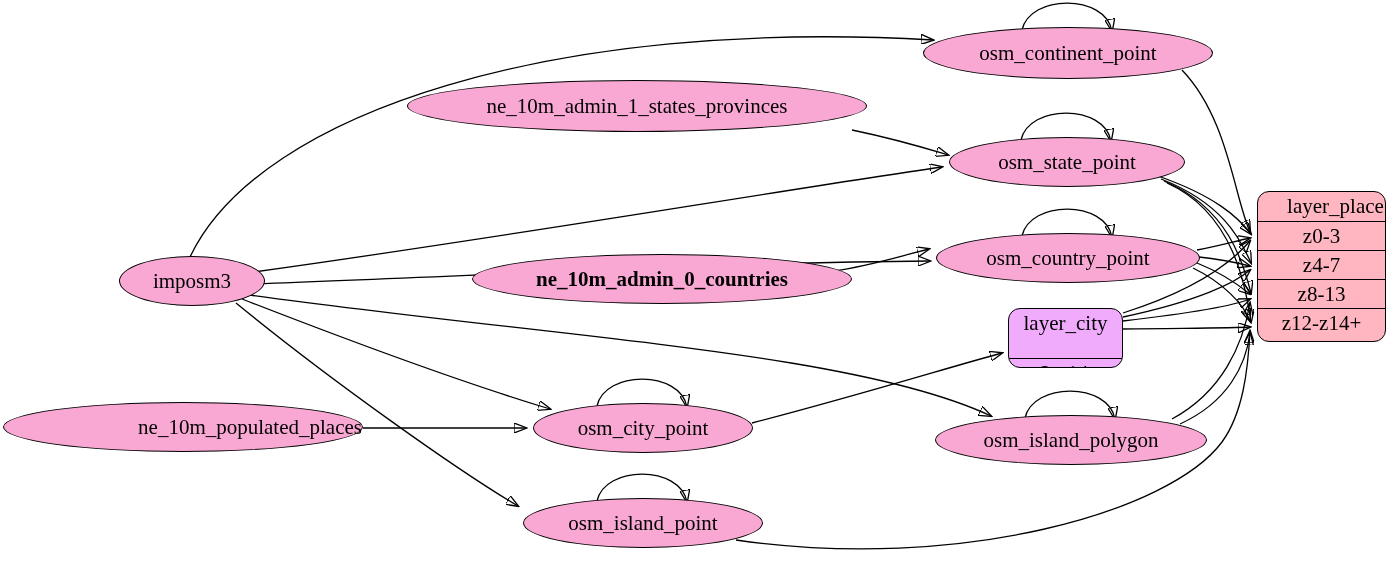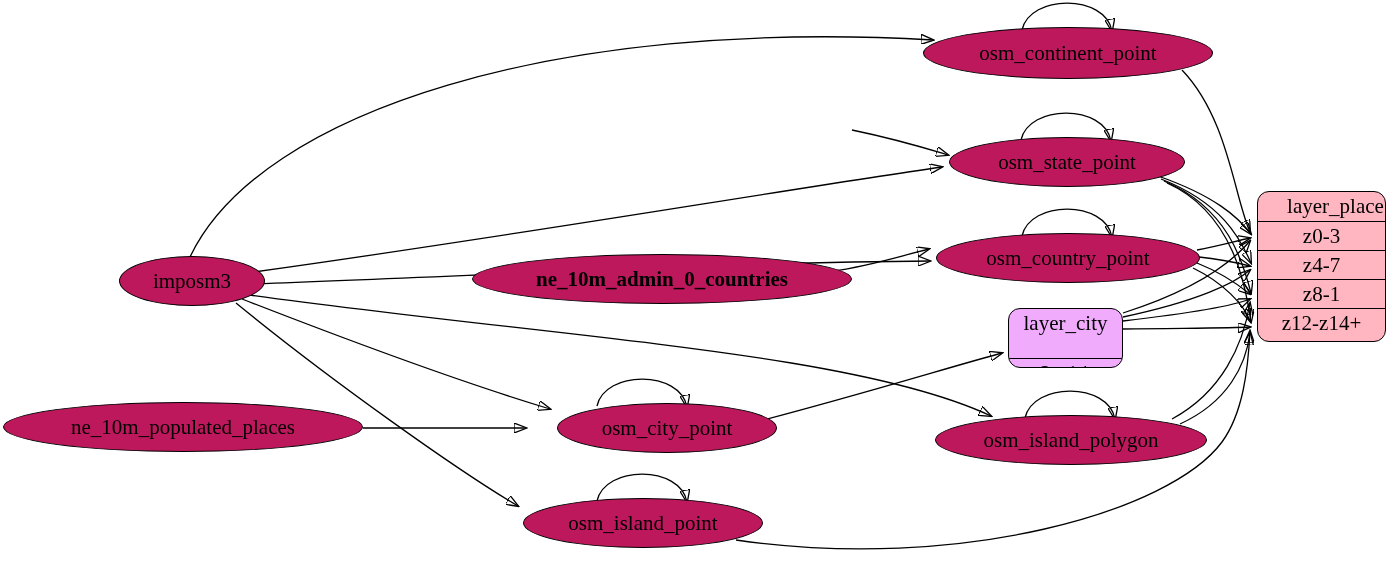--- a/index.html
+++ b/index.html
@@ -9,21 +9,21 @@
     background:#ffffff;
   }
   .edges{position:absolute;left:0;top:0;width:1395px;height:568px;}
   .edges path{fill:none;stroke:#000000;stroke-width:1.3px;}
   .node{
     position:absolute;display:flex;align-items:center;justify-content:center;
     box-sizing:border-box;white-space:nowrap;color:#000;
   }
   .ellipse{
     border:1.4px solid #000;border-radius:50%;
-    background:#be185d;font-size:21px;
+    background:#f9a8d4;font-size:21px;
   }
   .record{
     position:absolute;box-sizing:border-box;border:1.6px solid #000;
     border-radius:12px;overflow:hidden;font-size:21px;text-align:center;
   }
   .rec-row{
     display:flex;align-items:center;justify-content:center;
     box-sizing:border-box;white-space:nowrap;
   }
   .rec-row + .rec-row{border-top:1.4px solid #000;}
@@ -75,51 +75,54 @@
     <path marker-end="url(#arrow)" d="M 1123,329 C 1200,328 1235,328 1250,327"></path>
 
     <path marker-end="url(#arrow)" d="M 1172,419 C 1222,392 1243,345 1250,303"></path>
     <path marker-end="url(#arrow)" d="M 1180,424 C 1228,402 1246,365 1250,333"></path>
     <path marker-end="url(#arrow)" d="M 736,540 C 960,572 1170,512 1222,442 C 1243,413 1248,370 1250,331"></path>
   </svg>
 
   <div class="node ellipse" style="left:119px;top:256px;width:146px;height:50px;">
     <span>imposm3</span>
   </div>
+  <div class="node ellipse" style="left:407px;top:80px;width:460px;height:52px;">
+    <span>ne_10m_admin_1_states_provinces</span>
+  </div>
   <div class="node ellipse" style="left:472px;top:254px;width:380px;height:50px;font-weight:bold;">
     <span>ne_10m_admin_0_countries</span>
   </div>
-  <div class="node ellipse" style="left:3px;top:402px;width:360px;height:50px;">
+  <div class="node ellipse" style="left:3px;top:402px;width:360px;height:50px;justify-content:flex-end;">
     <span>ne_10m_populated_places</span>
   </div>
   <div class="node ellipse" style="left:923px;top:27px;width:290px;height:52px;">
     <span>osm_continent_point</span>
   </div>
   <div class="node ellipse" style="left:949px;top:137px;width:236px;height:50px;">
     <span>osm_state_point</span>
   </div>
   <div class="node ellipse" style="left:936px;top:233px;width:264px;height:50px;">
     <span>osm_country_point</span>
   </div>
-  <div class="node ellipse" style="left:557px;top:403px;width:220px;height:50px;">
+  <div class="node ellipse" style="left:533px;top:403px;width:220px;height:50px;">
     <span>osm_city_point</span>
   </div>
   <div class="node ellipse" style="left:935px;top:415px;width:272px;height:50px;">
     <span>osm_island_polygon</span>
   </div>
   <div class="node ellipse" style="left:523px;top:498px;width:240px;height:50px;">
     <span>osm_island_point</span>
   </div>
 
   <div class="record" style="left:1008px;top:308px;width:115px;height:60px;background:#f0abfc;">
     <div class="rec-row" style="height:29px;">layer_city</div>
     <div class="rec-row" style="height:29px;margin-top:20px;">z2-z14+</div>
   </div>
 
   <div class="record" style="left:1257px;top:191px;width:129px;height:151px;background:#ffb6c1;">
     <div class="rec-row" style="height:29px;margin-left:28px;">layer_place</div>
     <div class="rec-row" style="height:29px;text-align:right;">z0-3</div>
     <div class="rec-row" style="height:29px;">z4-7</div>
-    <div class="rec-row" style="height:29px;">z8-1</div>
+    <div class="rec-row" style="height:29px;">z8-13</div>
     <div class="rec-row" style="height:30px;font-family:Liberation Serif, serif;">z12-z14+</div>
   </div>
 
 </div>
 
 </body></html>

